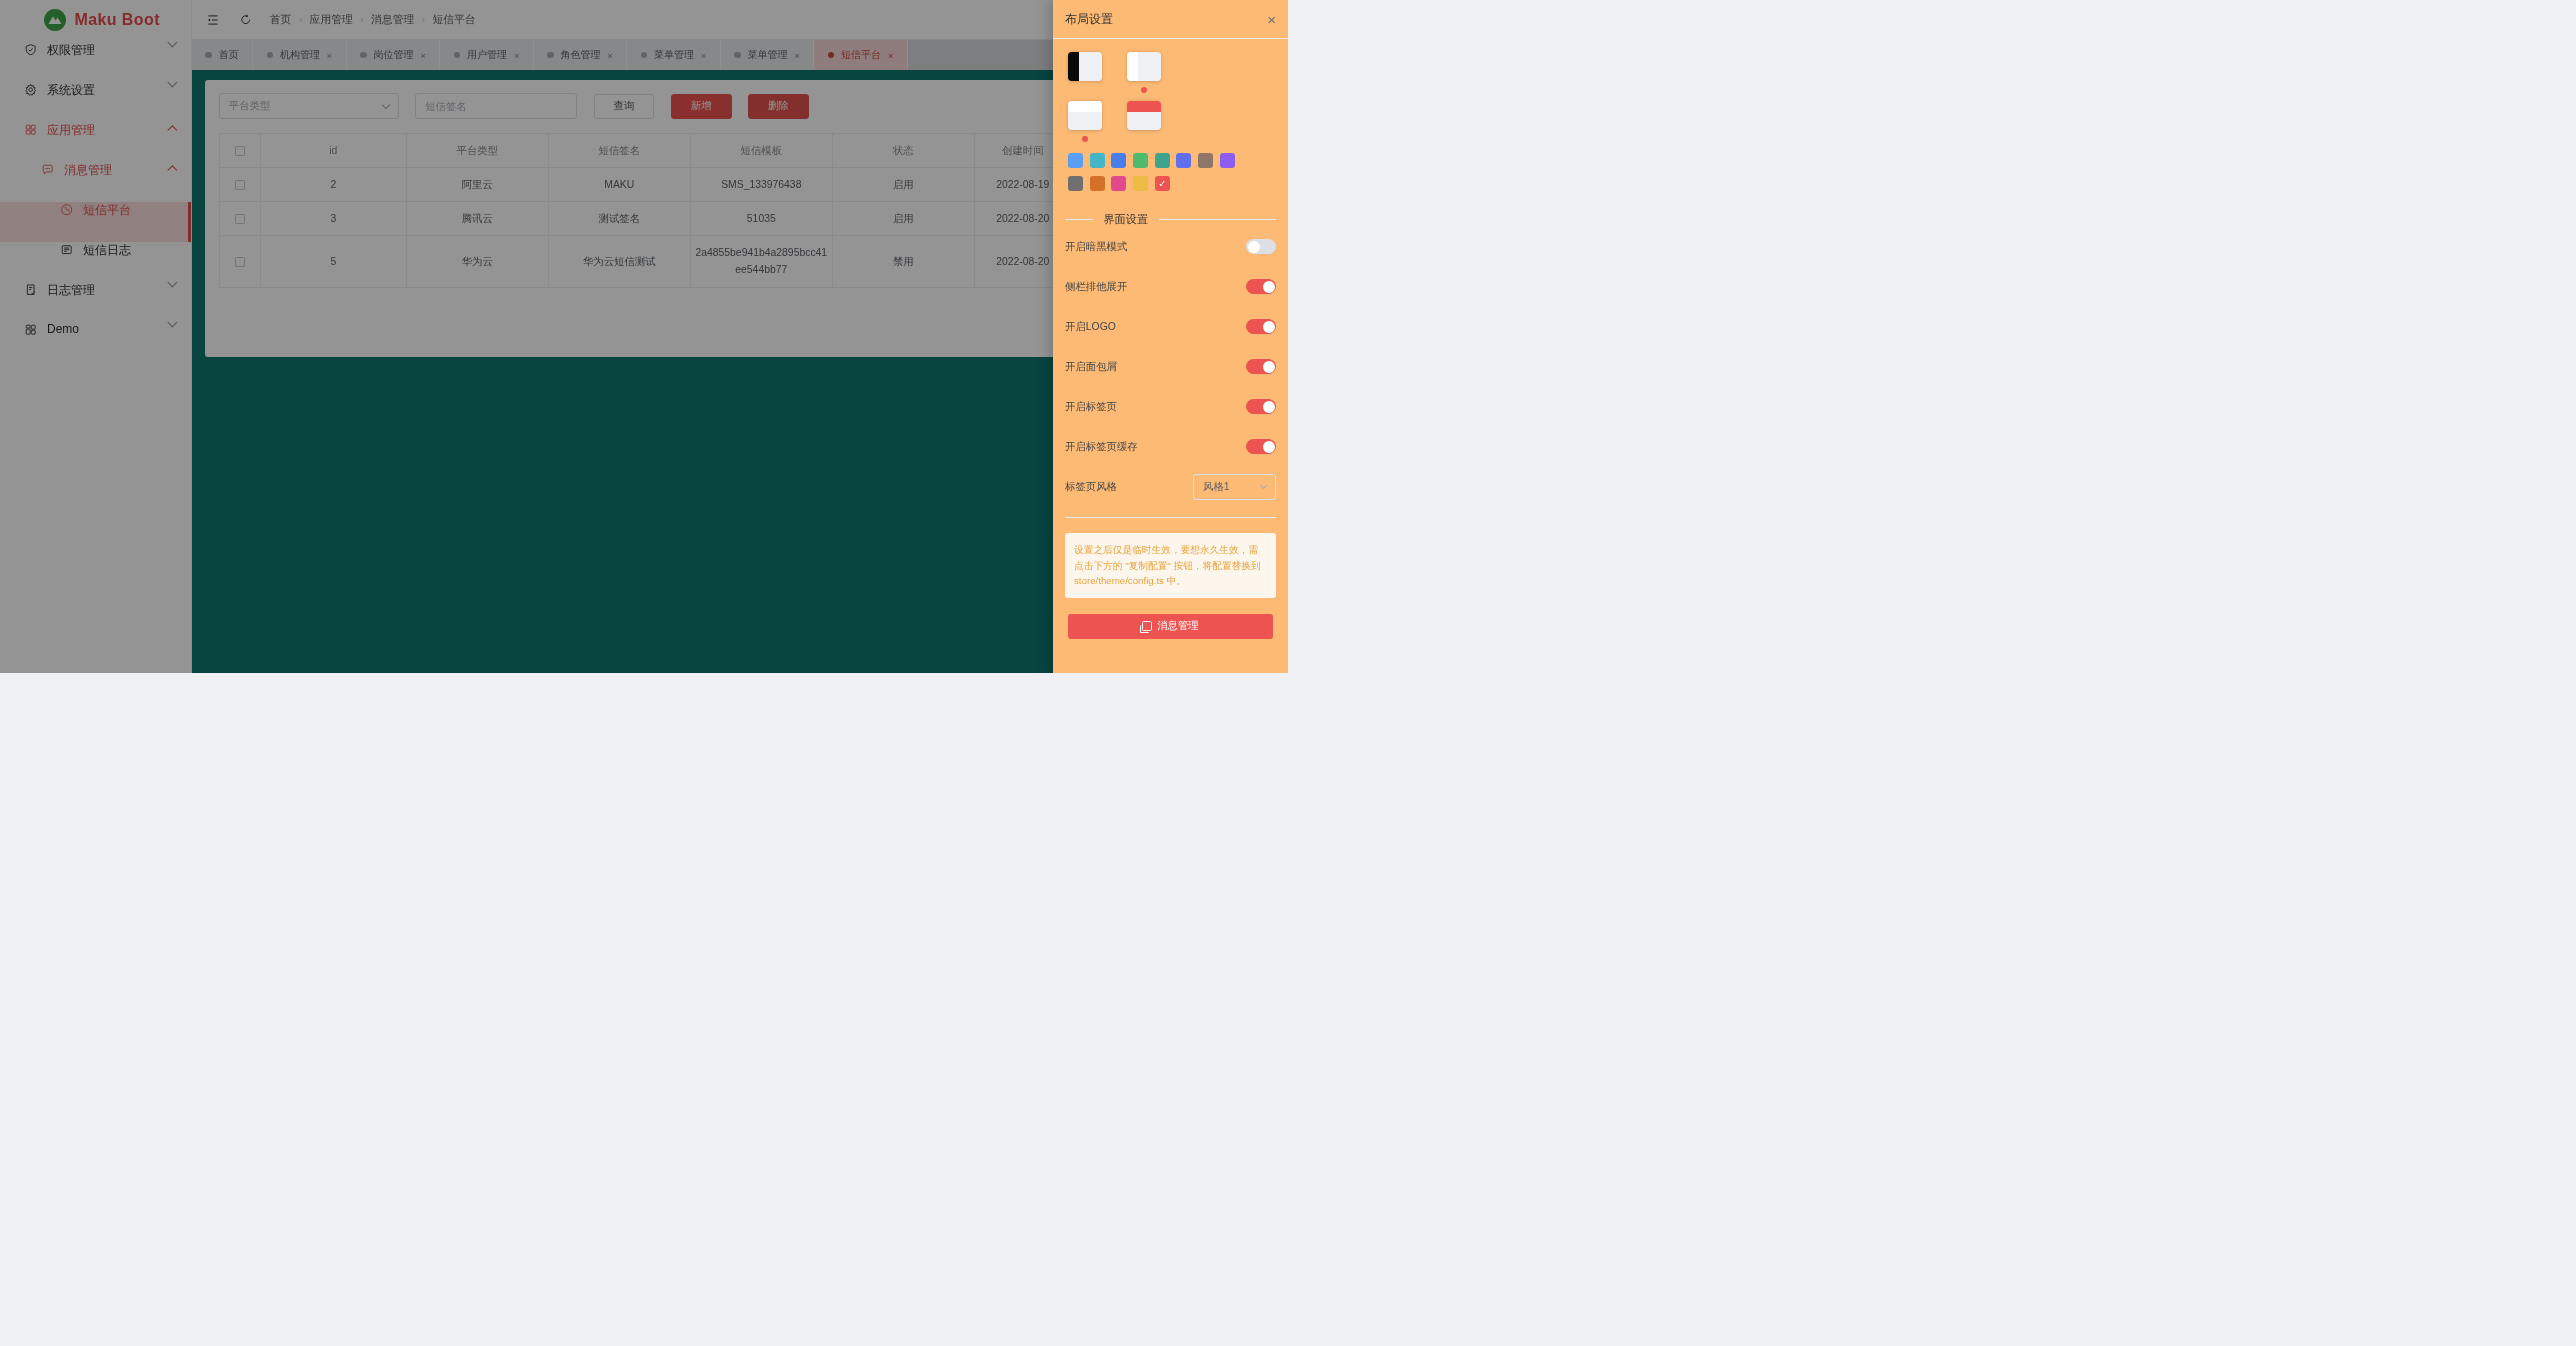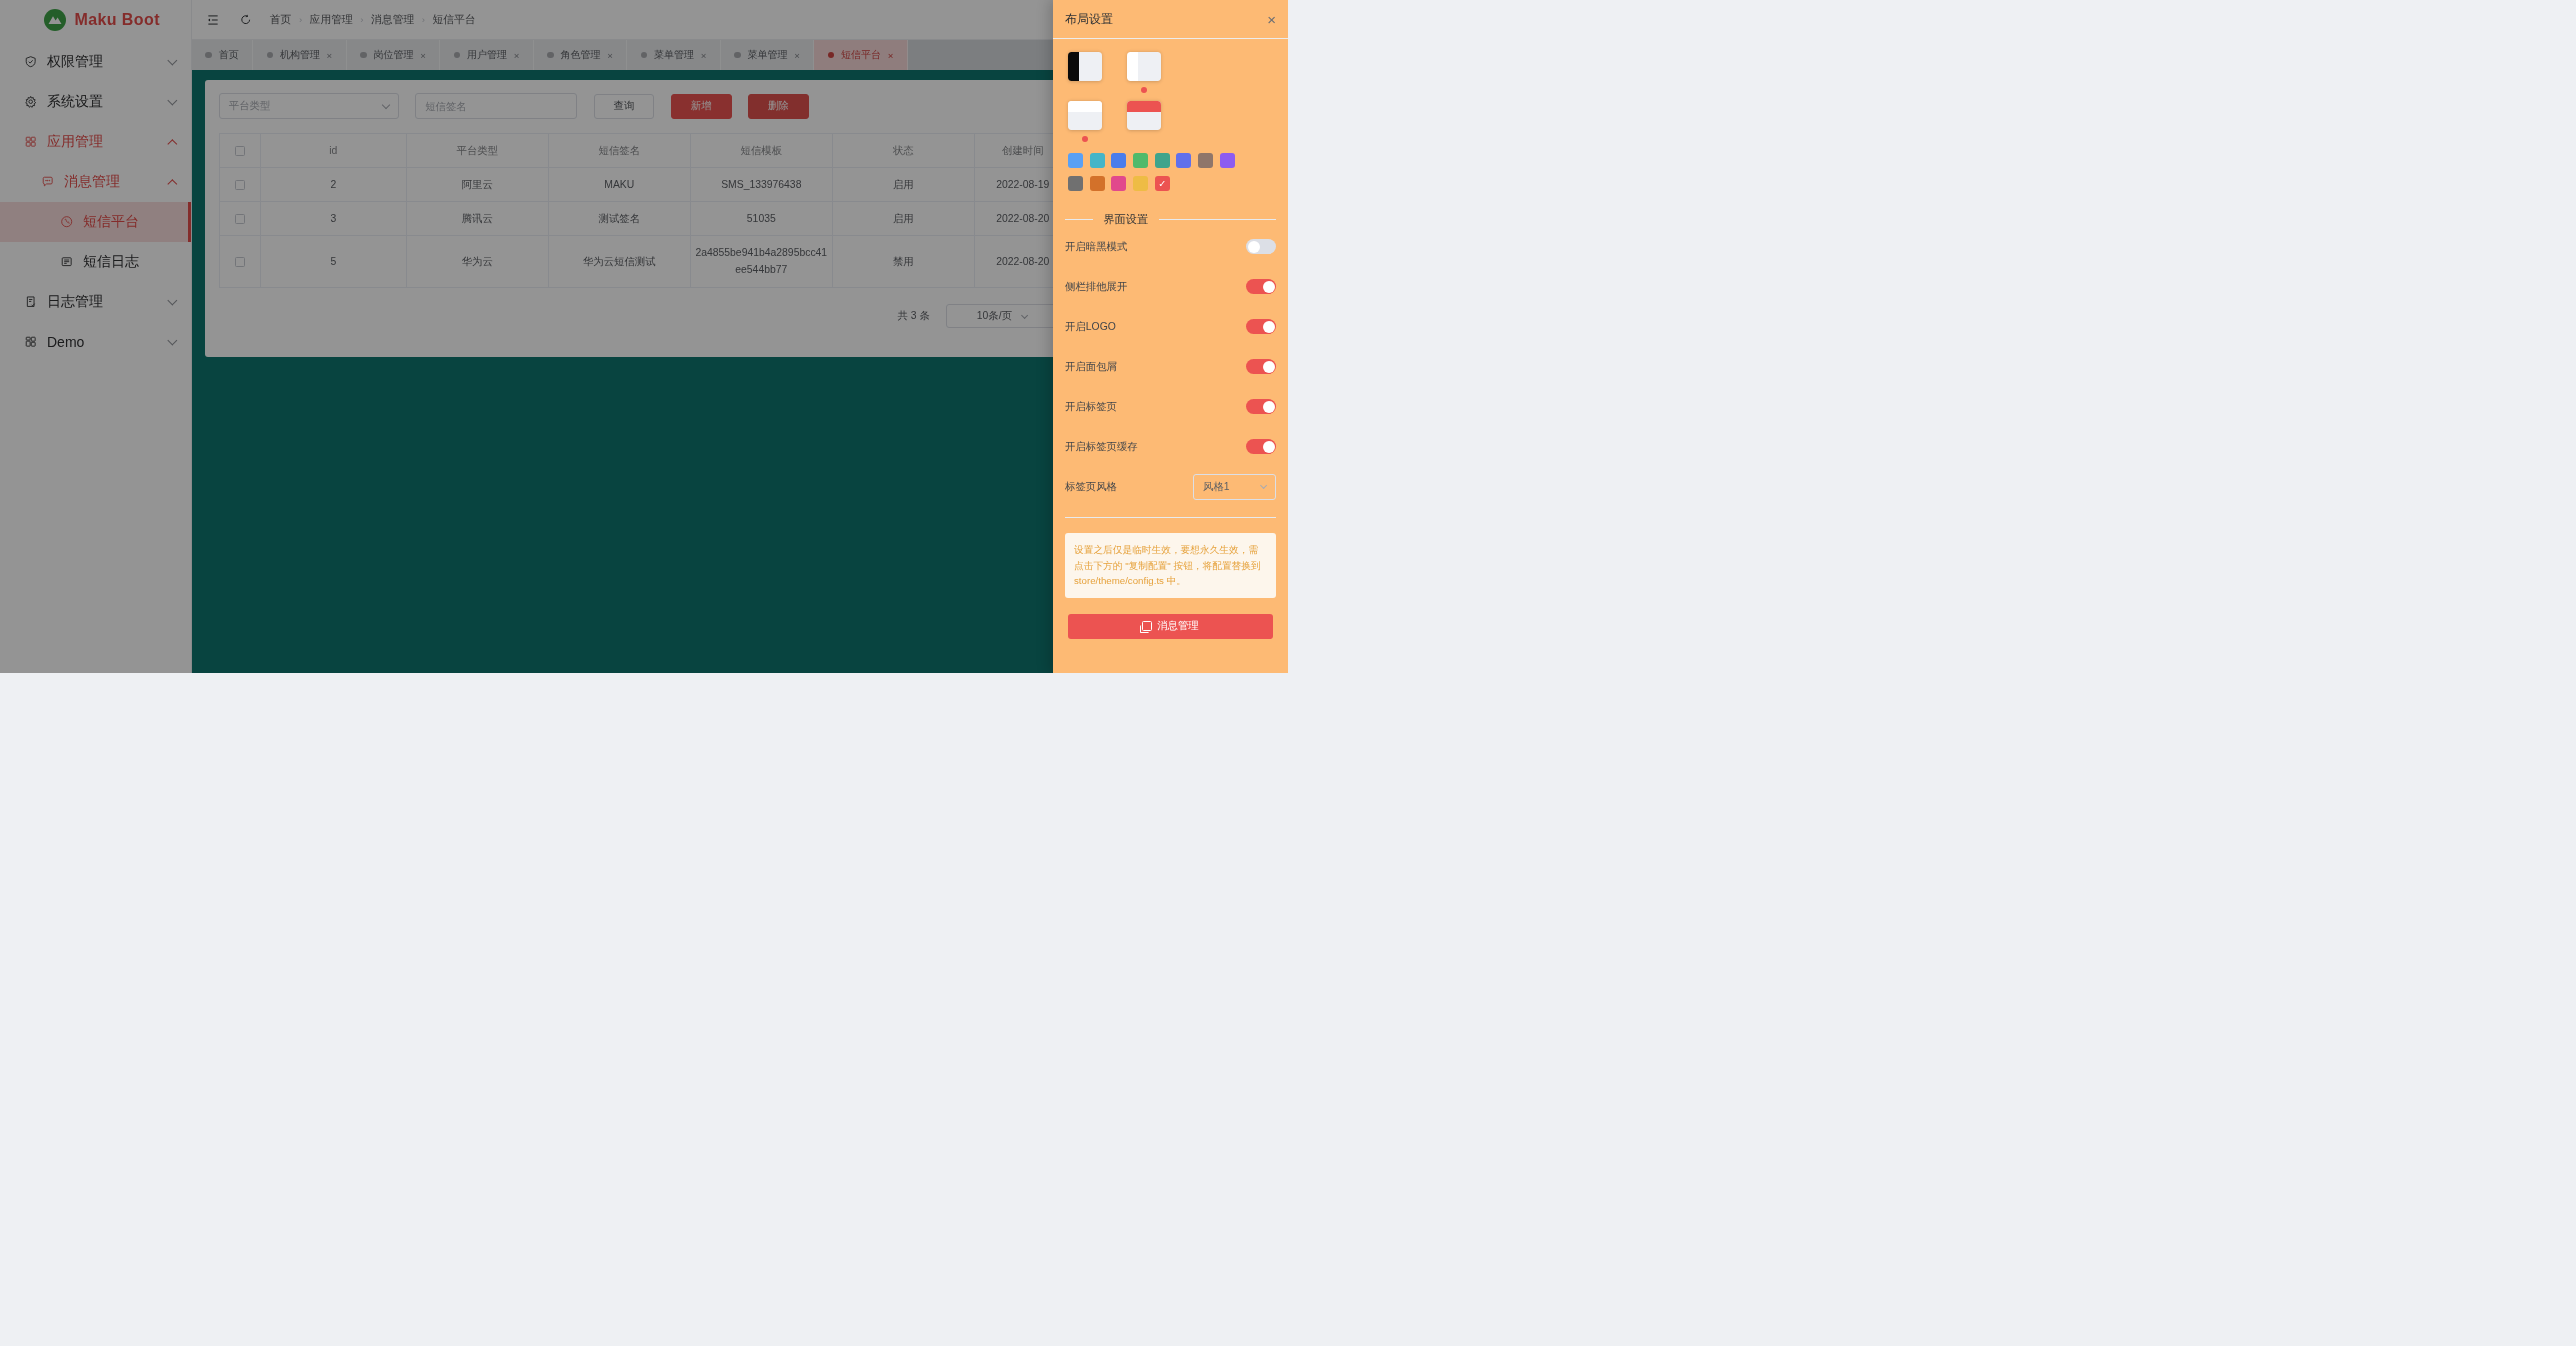--- a/index.html
+++ b/index.html
@@ -7,21 +7,21 @@
   body { font-family:"Liberation Sans","DejaVu Sans",sans-serif; background:#eef0f3; position:relative; font-size:10.4px; color:#303133; }
 
   .app { display:flex; width:100%; height:100%; }
 
   
   .sidebar { width:192px; height:100%; background:#fff; flex:0 0 192px; border-right:0.7px solid #eceef1; }
   .logo-row { height:39px; display:flex; align-items:center; padding-left:43px; }
   .logo-badge { width:24px; height:24px; margin-right:7.5px; flex:0 0 24px; }
   .logo-title { color:#e34d4b; font-size:16px; font-weight:bold; letter-spacing:0.4px; }
   .menu { padding-top:3px; }
-  .mi { height:40px; display:flex; align-items:center; position:relative; cursor:pointer; color:#303133; font-size:14px; }
+  .mi { height:40px; display:flex; align-items:flex-start; position:relative; cursor:pointer; color:#303133; font-size:12px; }
   .mi .ic { width:15px; height:15px; margin-right:9px; flex:0 0 15px; display:flex; align-items:center; justify-content:center; }
   .mi.l1 { padding-left:23px; }
   .mi.l2 { padding-left:40px; }
   .mi.l3 { padding-left:59px; }
   .mi .chev { position:absolute; right:15px; width:6.7px; height:6.7px; border-right:1.2px solid #909399; border-bottom:1.2px solid #909399; transform:rotate(45deg); margin-top:-3px; }
   .mi .chev.up { transform:rotate(-135deg); margin-top:4.5px; }
   .mi.red { color:#e34d4b; }
   .mi.red .chev { border-color:#e34d4b; }
   .mi.selected { background:#f8dcdc; color:#e34d4b; }
   .mi.selected::after { content:""; position:absolute; right:0; top:0; bottom:0; width:3px; background:#e34d4b; }
@@ -375,28 +375,20 @@
               <td>华为云</td>
               <td>华为云短信测试</td>
               <td class="tpl">2a4855be941b4a2895bcc41ee544bb77</td>
               <td>禁用</td>
               <td>2022-08-20</td>
               <td></td>
             </tr>
           </tbody>
         </table>
 
-        <div class="pagination">
-          <span class="pg-total">共 3 条</span>
-          <div class="pg-size">
-            <span>10条/页</span>
-            <i class="cv"></i>
-          </div>
-          <div class="pg-hidden-rest"></div>
-        </div>
 
       </div>
     </div>
   </div>
 </div>
 
 <div class="overlay"></div>
 
 <aside class="drawer">
   <div class="dw-head">

